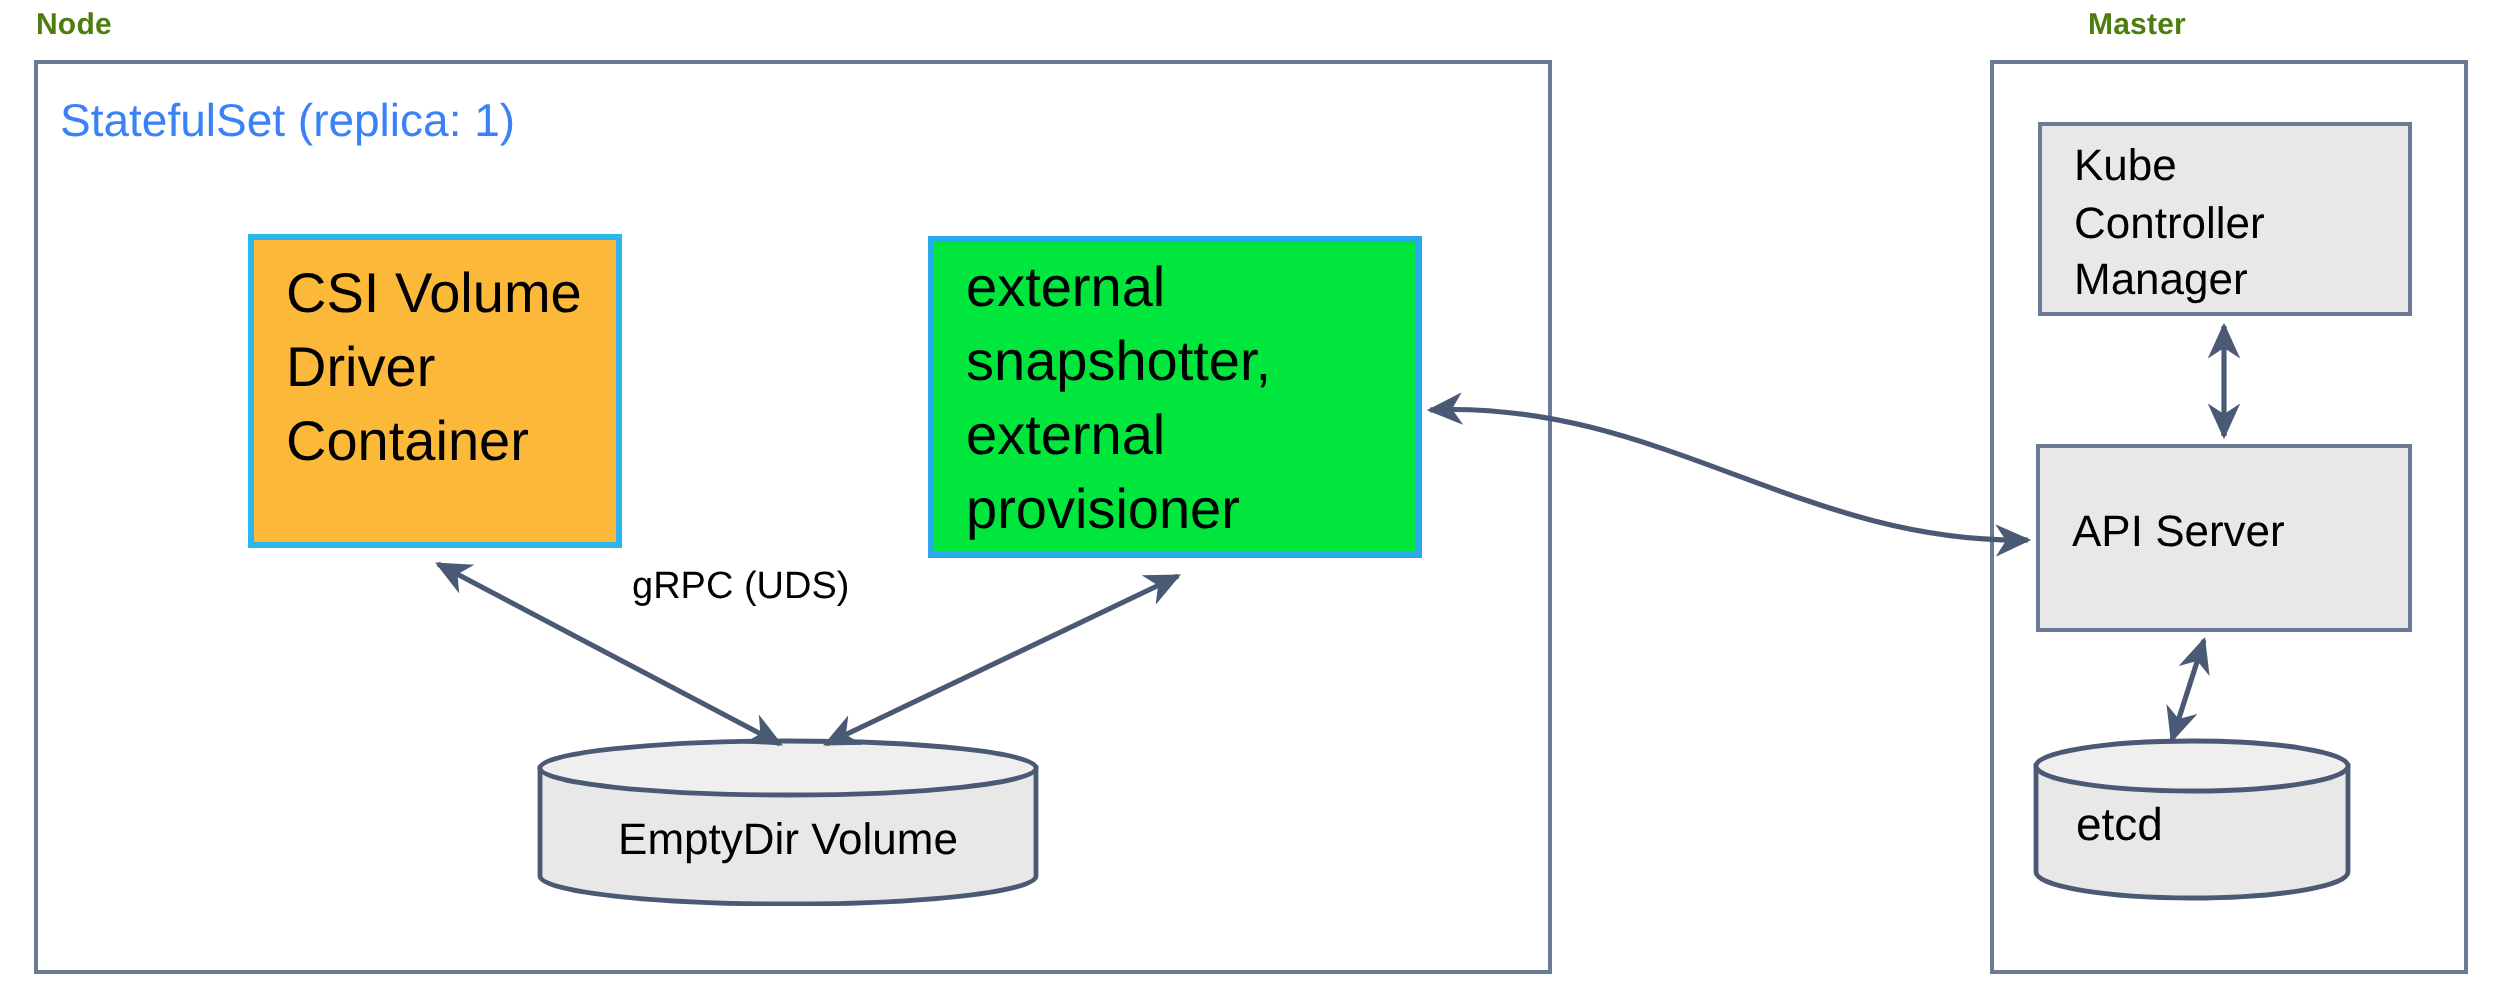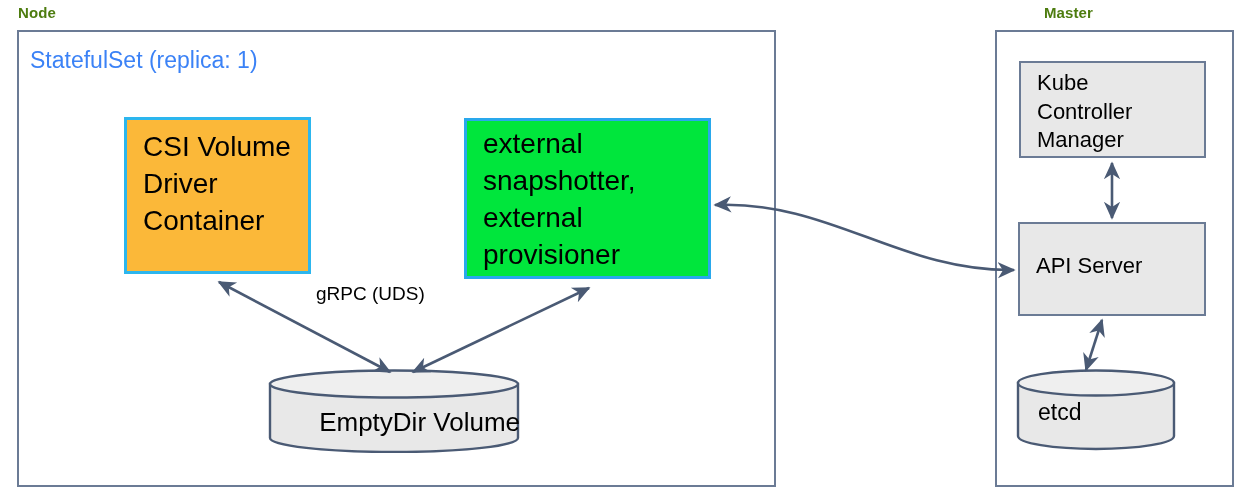--- a/index.html
+++ b/index.html
@@ -67,22 +67,22 @@
   }
   .box-gray .node-text {
     font-size: 22px;
     line-height: 1.30;
     padding: 6px 0 0 16px;
   }
   .cyl-label {
     position: absolute;
     left: 0;
     right: 0;
-    text-align: right;
-    font-size: 26px;
+    text-align: center;
+    font-size: 22px;
     color: #000000;
     white-space: nowrap;
   }
   .cyl-label.left-align {
     text-align: left;
     padding-left: 22px;
   }
   .edge-label {
     position: absolute;
     font-size: 19px;

